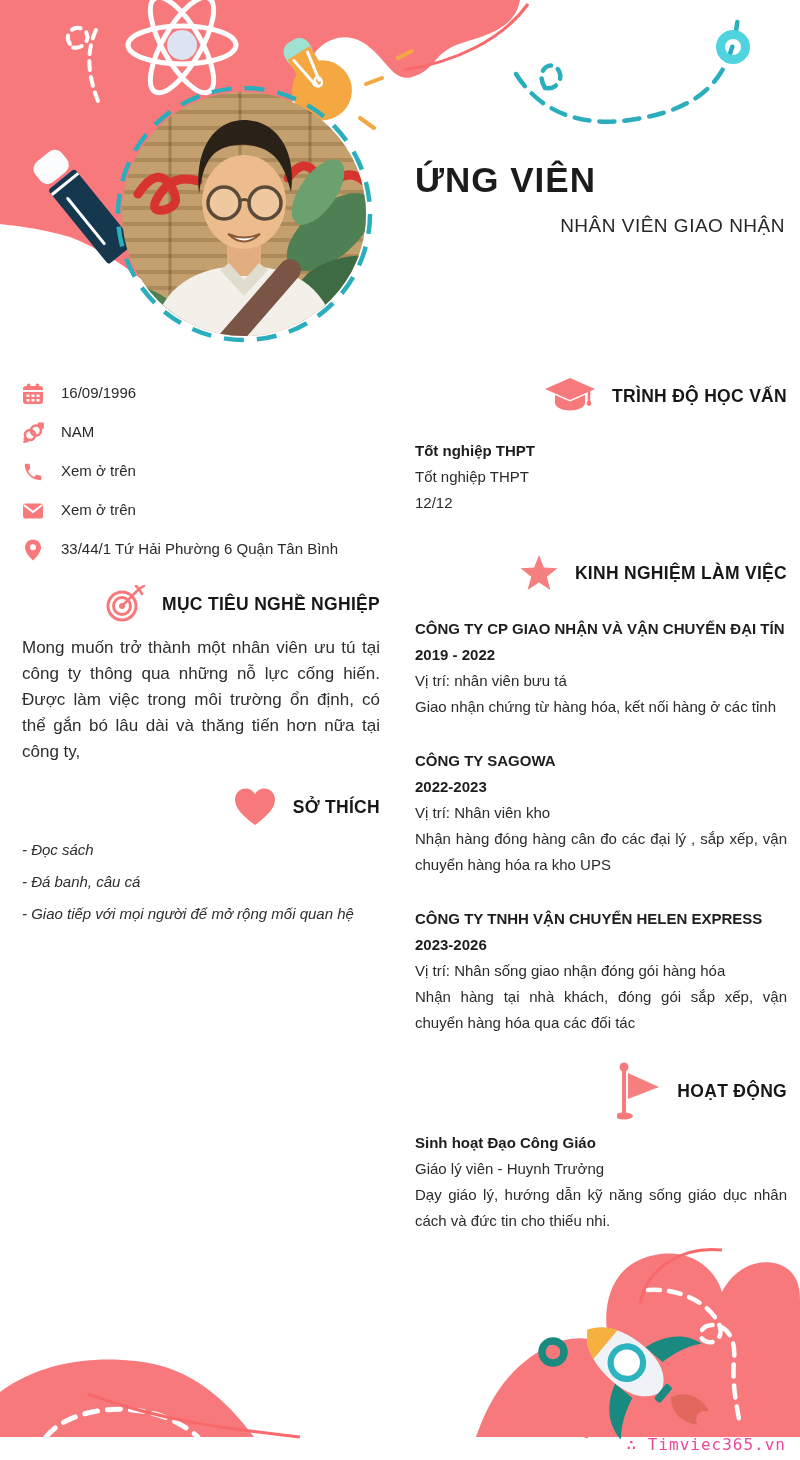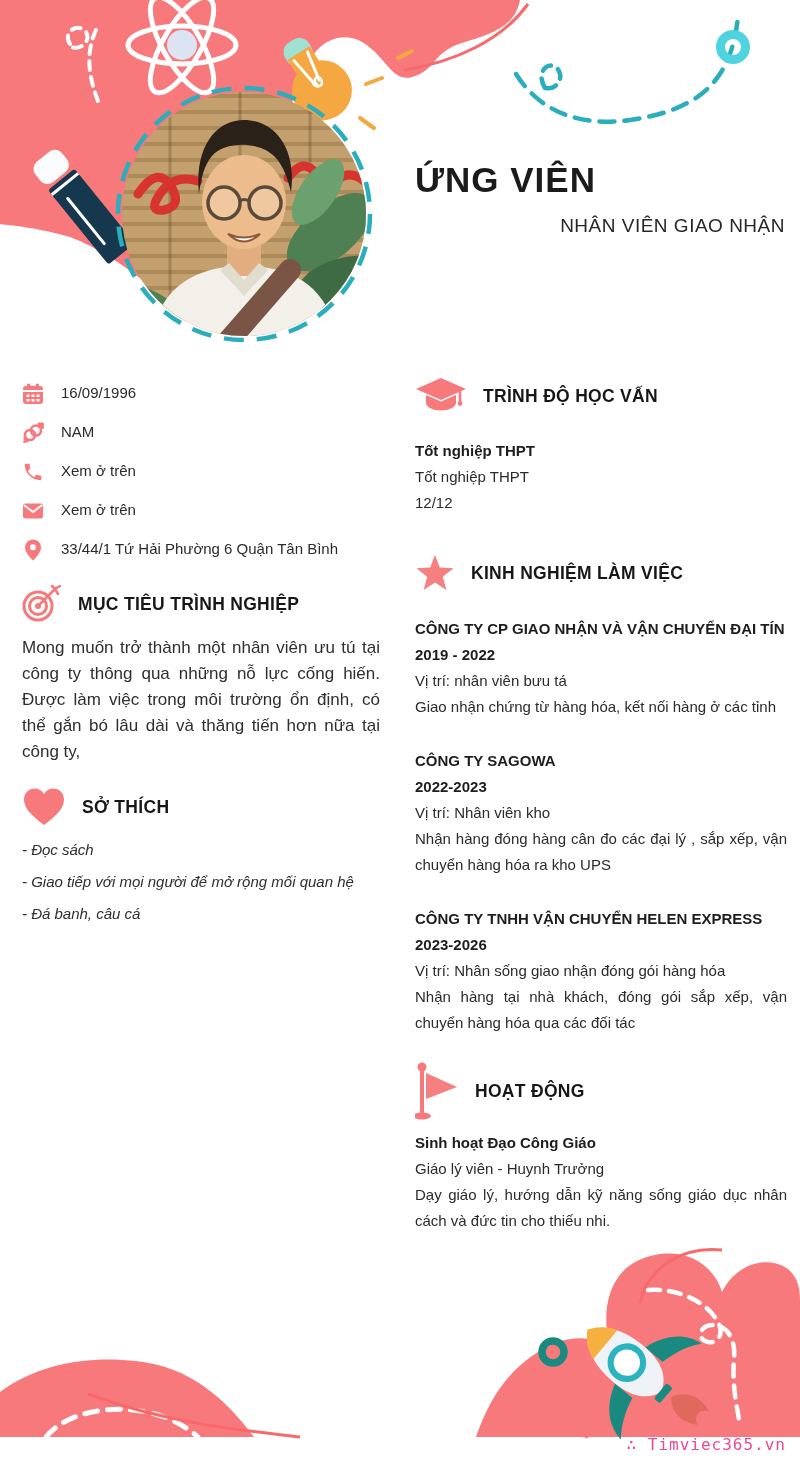--- a/index.html
+++ b/index.html
@@ -11,21 +11,21 @@
   .deco-bottom{top:1230px;}
   .photo-wrap{position:absolute;left:112px;top:82px;width:264px;height:264px;}
   .header-block{position:absolute;left:415px;top:160px;width:370px;}
   .candidate-name{margin:0;font-size:35px;font-weight:bold;color:#1b1b1b;letter-spacing:1px;}
   .candidate-title{margin-top:15px;font-size:19px;color:#262626;letter-spacing:.5px;text-align:right;}
   .col-left{position:absolute;left:22px;top:380px;width:358px;}
   .col-right{position:absolute;left:415px;top:376px;width:372px;}
   .info-row{display:flex;align-items:flex-end;margin-bottom:14px;}
   .info-icon{width:22px;flex:0 0 22px;margin-right:17px;padding-top:1px;}
   .info-text{font-size:15px;line-height:25px;color:#2b2b2b;max-width:300px;}
-  .sec-head{display:flex;align-items:center;margin:0;}
+  .sec-head{display:flex;align-items:center;margin:0;justify-content:flex-end;}
   .sec-head .sec-icon{flex:0 0 auto;margin-right:16px;}
   .sec-head .sec-title{font-size:17.5px;font-weight:bold;color:#171717;letter-spacing:.3px;}
   .objective-head{margin-top:24px;}
   .objective-body{margin-top:12px;font-size:17px;line-height:26px;text-align:justify;color:#2e2e2e;}
   .hobby-head{margin-top:22px;}
   .hobby-list{margin-top:10px;font-size:15px;line-height:26px;color:#2e2e2e;font-style:italic;}
   .hobby-item{margin-top:6px;text-align:justify;}
   .edu-block{margin-top:22px;font-size:15px;line-height:26px;}
   .bold-line{font-weight:bold;color:#1d1d1d;}
   .exp-head{margin-top:38px;}
@@ -183,36 +183,36 @@
     <div class="sec-head objective-head">
       <span class="sec-icon">
         <svg width="40" height="38" viewBox="0 0 40 38" fill="none" stroke="#F8797C">
             <circle cx="16" cy="21" r="14" stroke-width="3"></circle>
             <circle cx="16" cy="21" r="8.5" stroke-width="3"></circle>
             <circle cx="16" cy="21" r="3" fill="#F8797C" stroke="none"></circle>
             <path d="M16,21 L33,4" stroke-width="2.6" stroke-linecap="round"></path>
             <path d="M33,4 L38,1 M33,4 L36,9 M30,1 L33,4" stroke-width="2.6" stroke-linecap="round"></path>
           </svg>
       </span>
-      <span class="sec-title">MỤC TIÊU TRÌNH NGHIỆP</span>
+      <span class="sec-title">MỤC TIÊU NGHỀ NGHIỆP</span>
     </div>
     <p class="objective-body">Mong muốn trở thành một nhân viên ưu tú tại công ty thông qua những nỗ lực cống hiến. Được làm việc trong môi trường ổn định, có thể gắn bó lâu dài và thăng tiến hơn nữa tại công ty,</p>
 
     <div class="sec-head hobby-head">
       <span class="sec-icon">
         <svg width="44" height="40" viewBox="0 0 44 40">
             <path fill="#F8797C" d="M22,38 C10,29 2,21.5 2,12.5 C2,6 7,1.5 12.8,1.5 C16.8,1.5 20.2,3.8 22,7.2 C23.8,3.8 27.2,1.5 31.2,1.5 C37,1.5 42,6 42,12.5 C42,21.5 34,29 22,38 Z"></path>
           </svg>
       </span>
       <span class="sec-title">SỞ THÍCH</span>
     </div>
     <div class="hobby-list">
       <div class="hobby-item">- Đọc sách</div>
+      <div class="hobby-item">- Đá banh, câu cá</div>
       <div class="hobby-item">- Giao tiếp với mọi người để mở rộng mối quan hệ</div>
-      <div class="hobby-item">- Đá banh, câu cá</div>
     </div>
   </div>
 
   <div class="col-right">
 
     <div class="sec-head">
       <span class="sec-icon">
         <svg width="52" height="40" viewBox="0 0 52 40">
             <path fill="#F8797C" d="M26,2 L51,13 L26,24 L1,13 Z"></path>
             <path fill="#F8797C" d="M11,19 v8 c0,4 7,7.5 15,7.5 s15,-3.5 15,-7.5 v-8 l-15,6.6 Z"></path>

